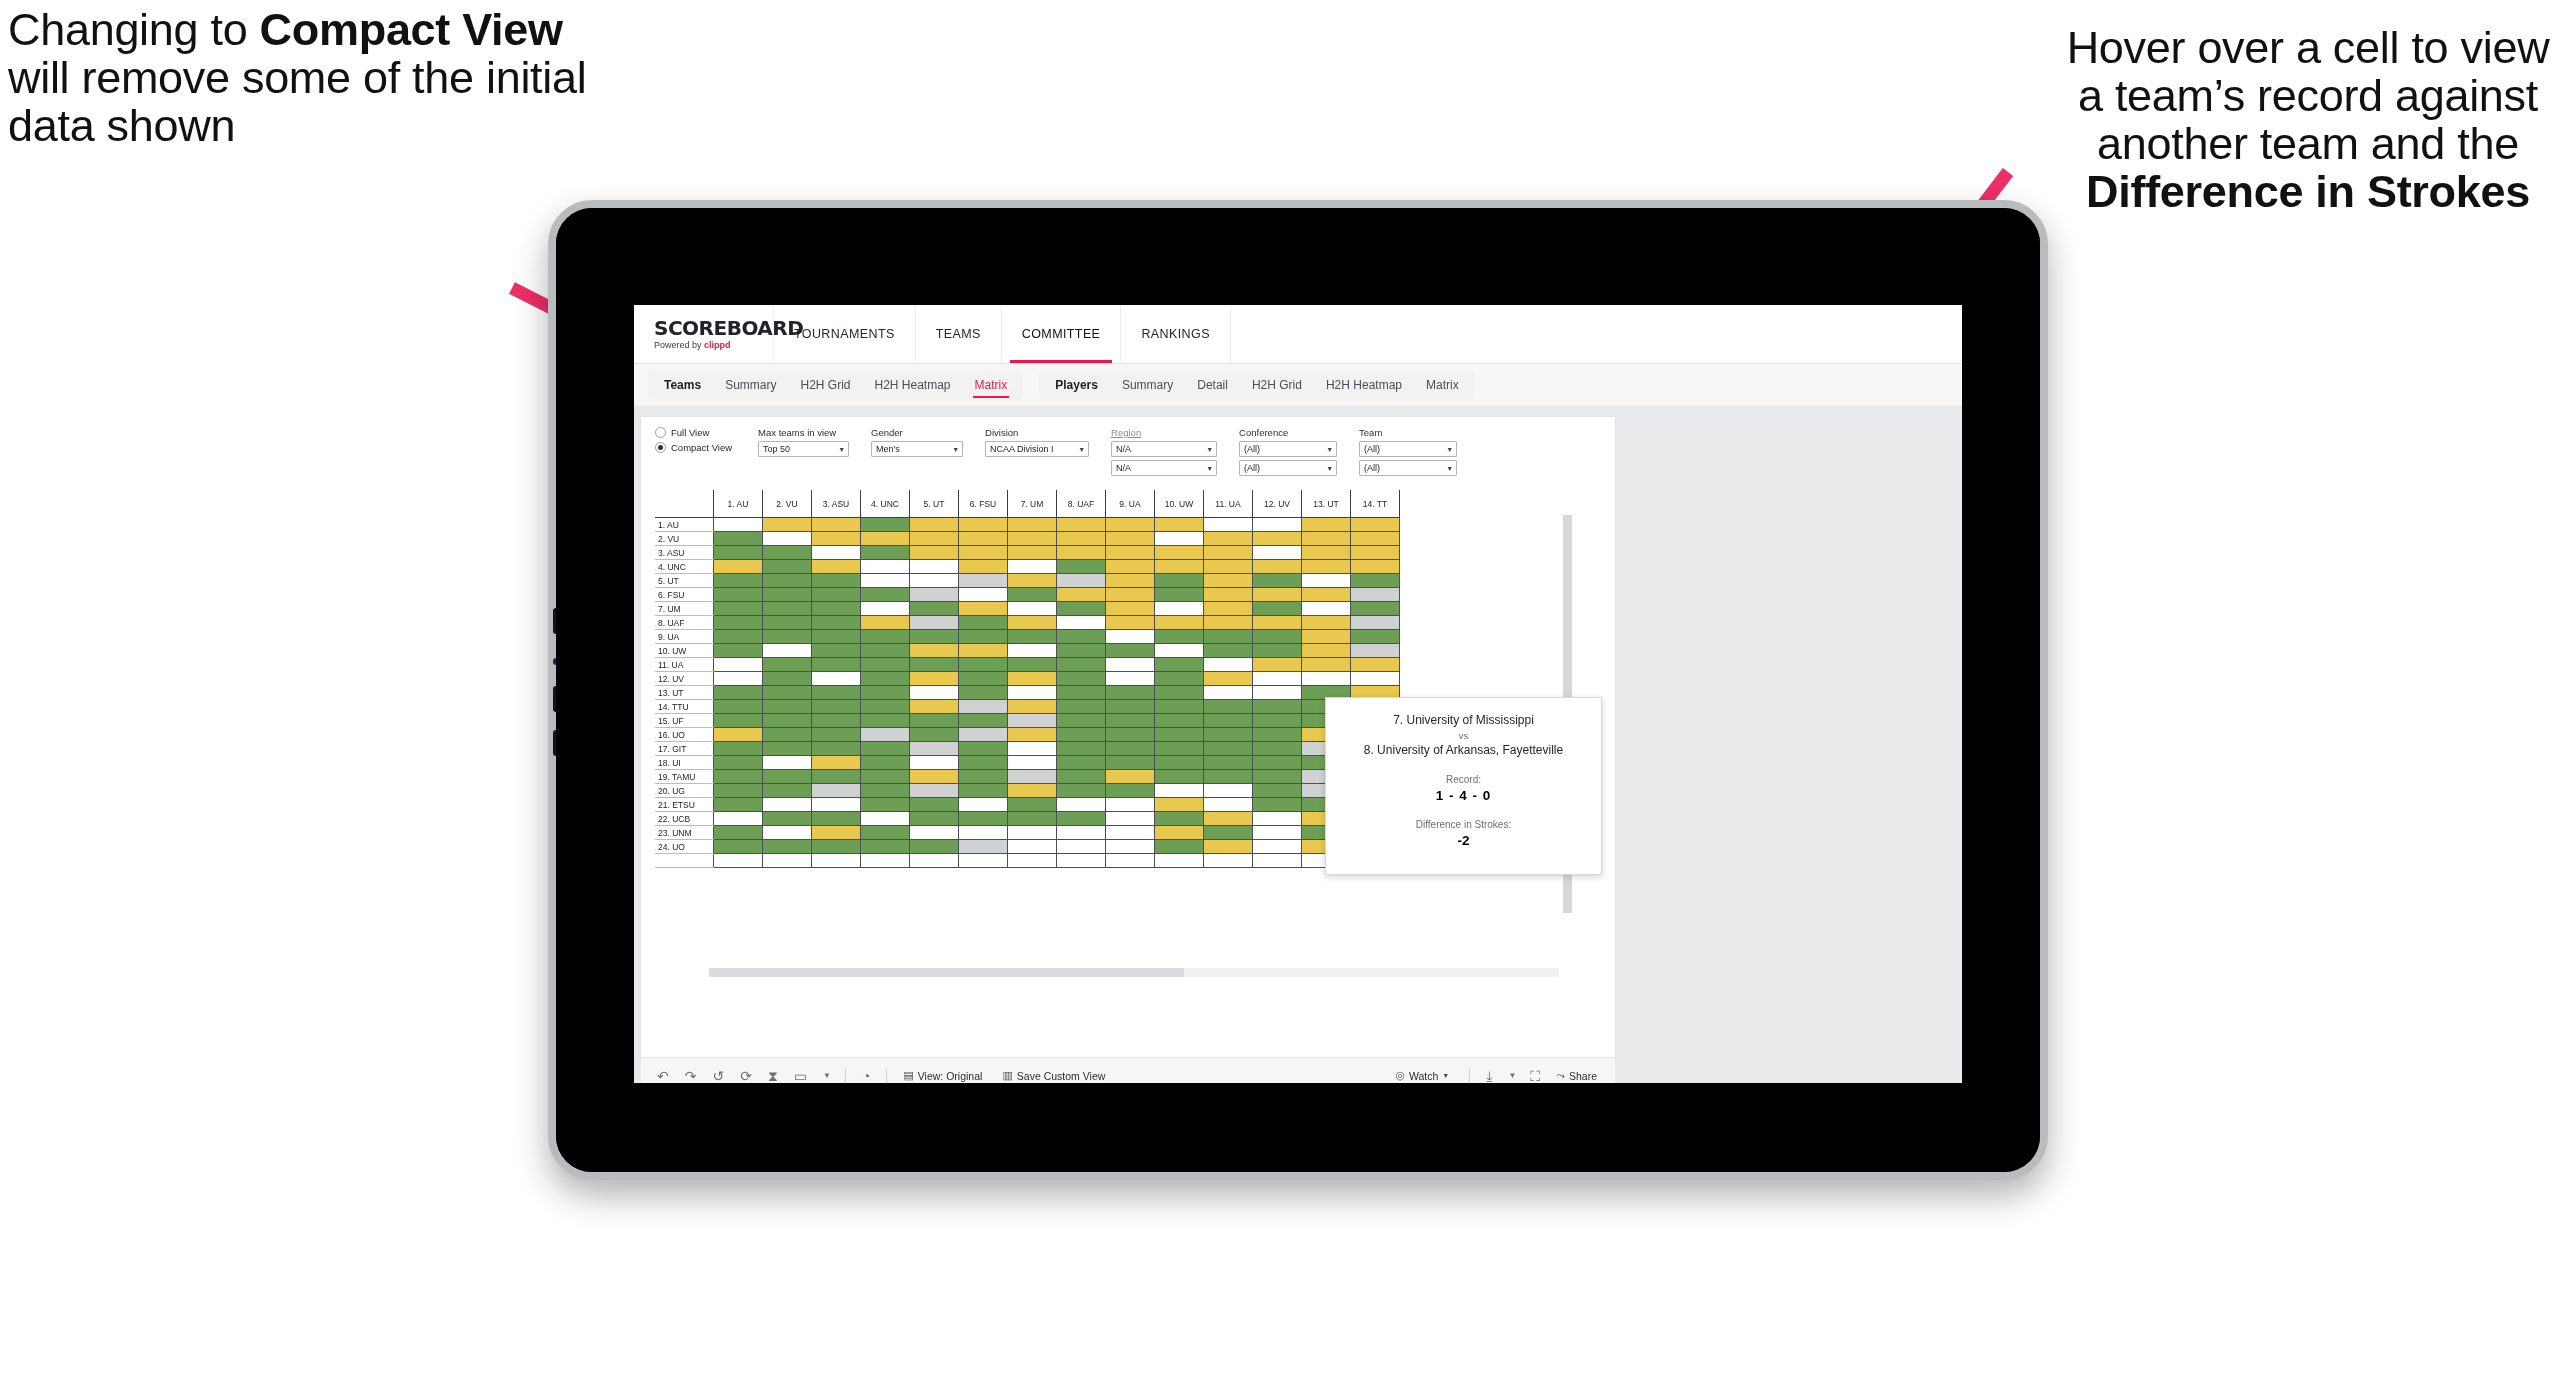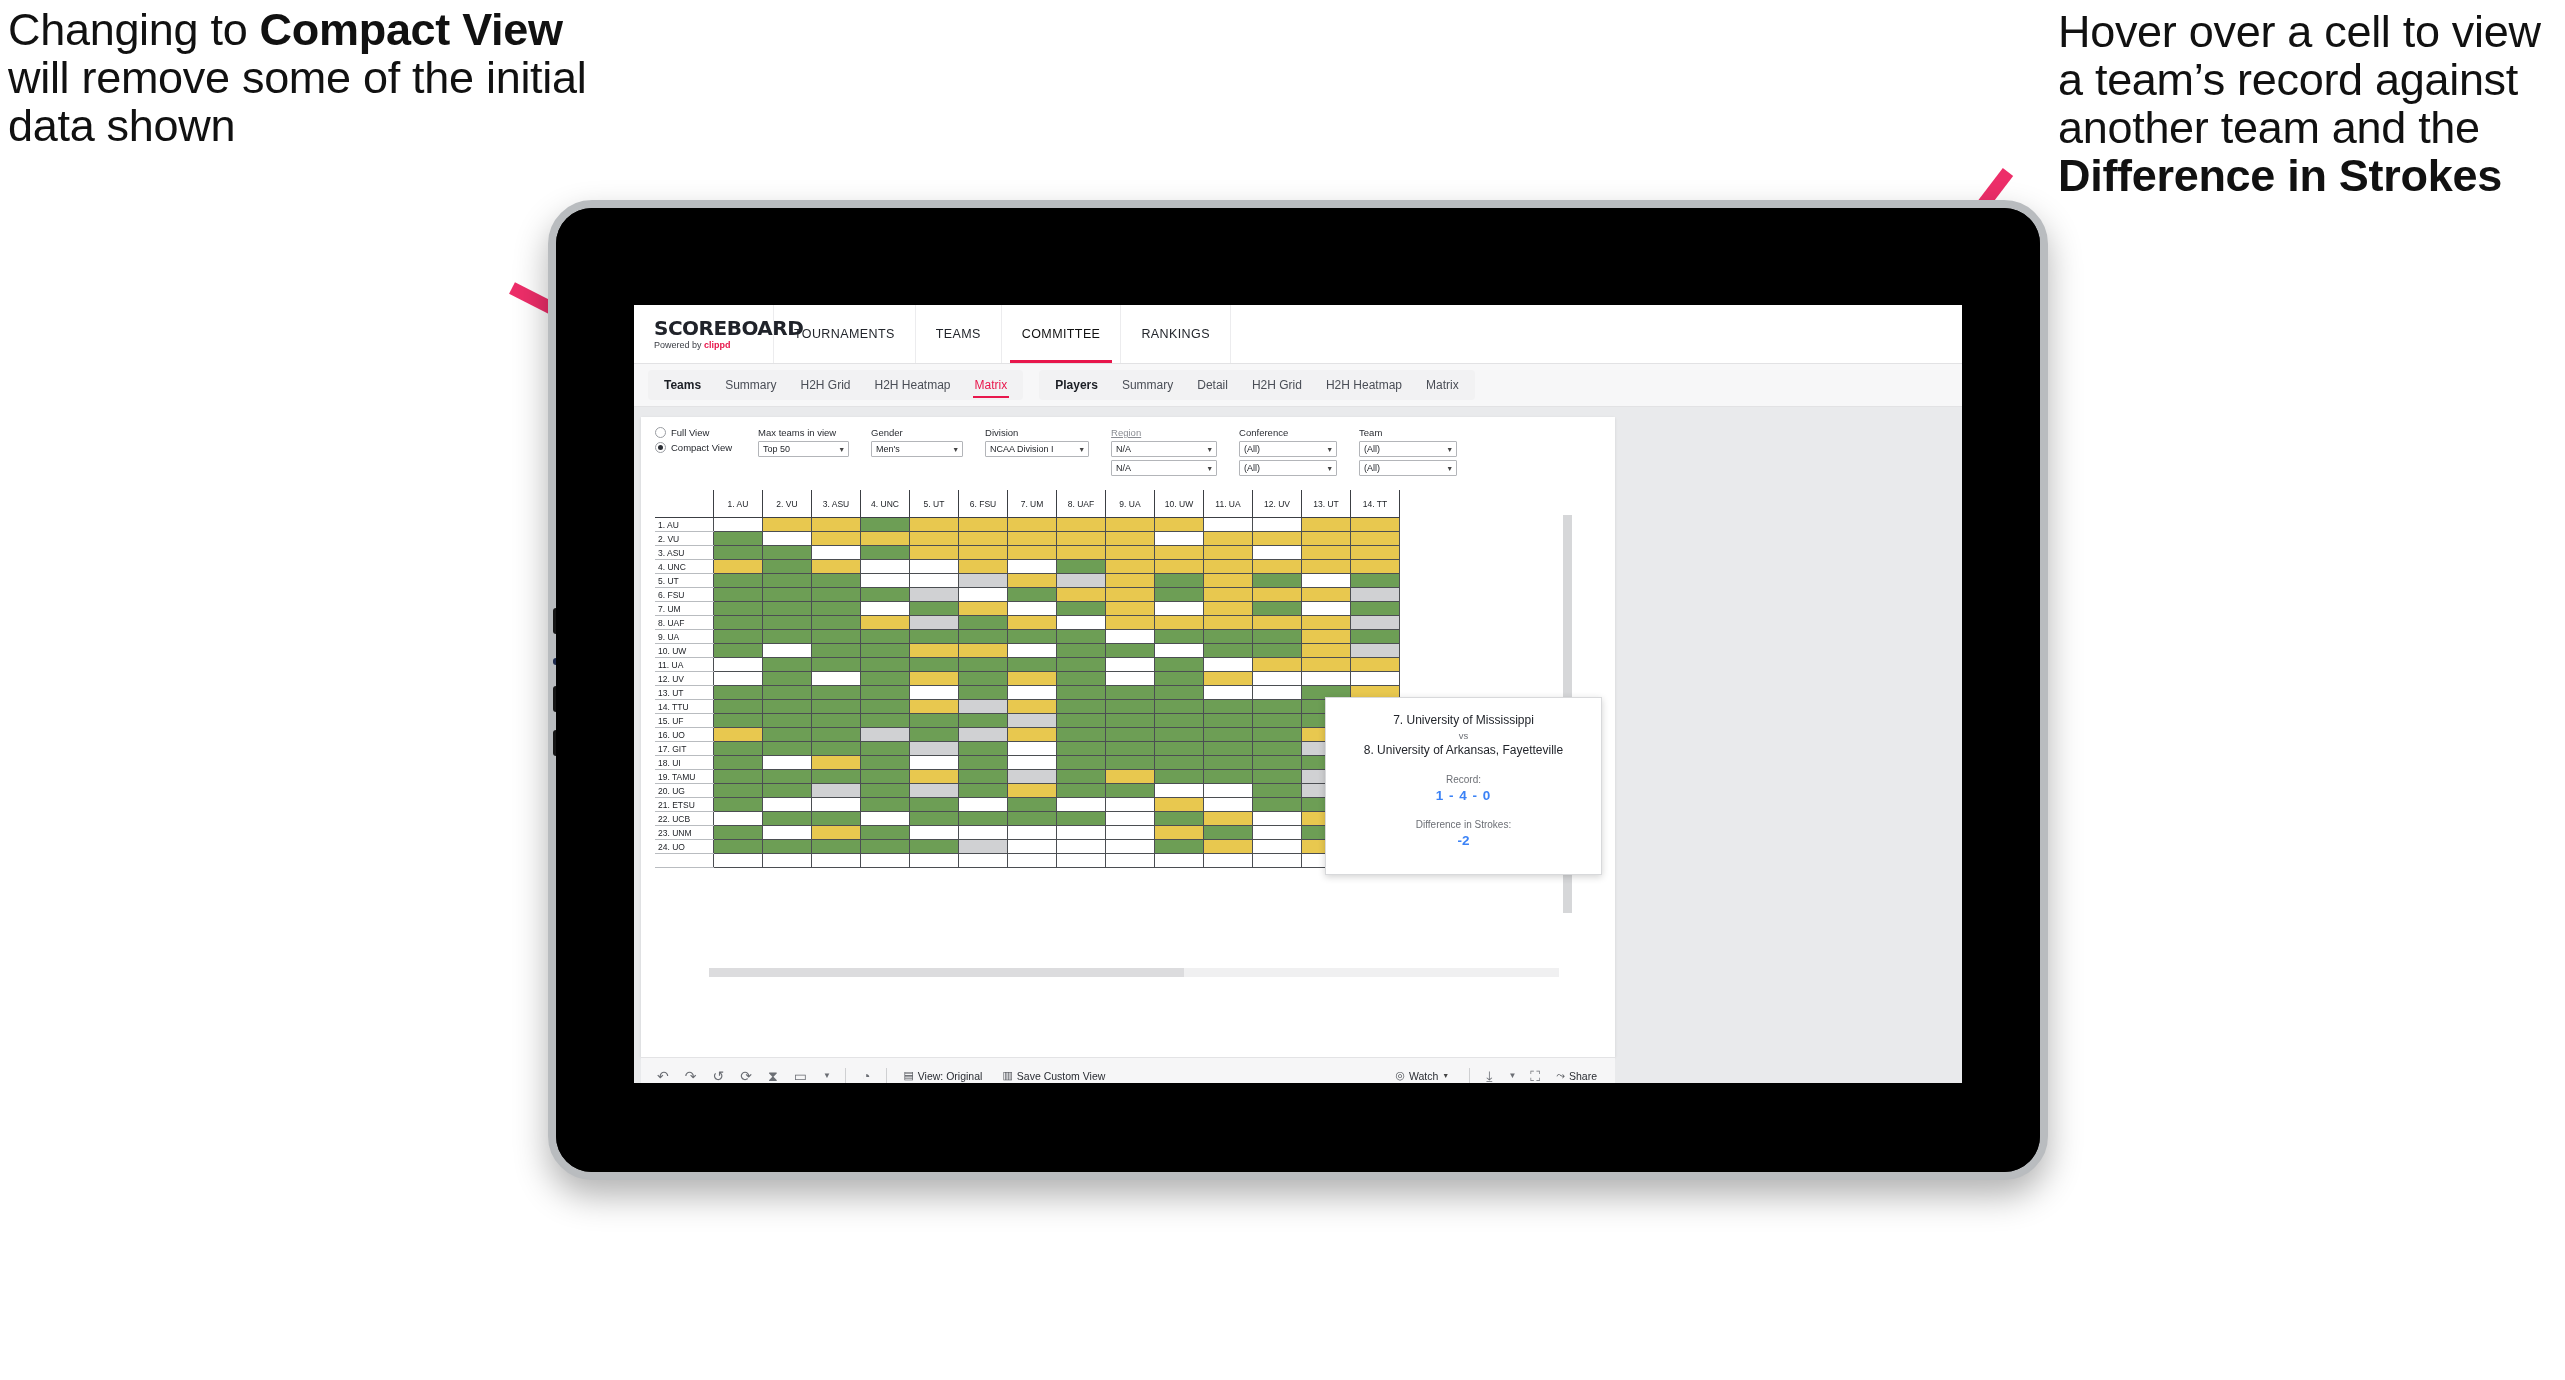--- a/index.html
+++ b/index.html
@@ -8,21 +8,21 @@
     font-family:"Liberation Sans",sans-serif;
     position:relative;overflow:hidden;
   }
   
   .annot{
     position:absolute;color:#111;font-size:45px;line-height:1.07;
     letter-spacing:-0.3px;font-weight:400;
   }
   .annot b{font-weight:700;}
   #annot-left{left:8px;top:6px;width:600px;}
-  #annot-right{left:2058px;top:8px;width:500px;}
+  #annot-right{left:2058px;top:24px;width:500px;text-align:center;}
 
   
   .arrow-svg{position:absolute;left:0;top:0;width:2565px;height:1380px;pointer-events:none;}
 
   
   #tablet{
     position:absolute;left:548px;top:200px;width:1500px;height:980px;
     background:#0a0a0a;border-radius:44px;
     border:8px solid #b9bcbf;
     box-shadow:0 16px 34px rgba(0,0,0,.30);
@@ -119,21 +119,21 @@
 
   
   #tooltip{
     position:absolute;left:1325px;top:697px;width:277px;height:178px;
     background:#fff;border:1px solid #d8d9db;box-shadow:0 2px 7px rgba(0,0,0,.18);
     text-align:center;box-sizing:border-box;padding-top:15px;z-index:30;
   }
   .tt-team{font-size:12px;color:#22252b;line-height:1.25;}
   .tt-vs{font-size:9.5px;color:#6c6f75;margin:2px 0;}
   .tt-lbl{font-size:10px;color:#6c6f75;margin-top:16px;}
-  .tt-val{font-size:13.5px;color:#3b82f6;font-weight:700;margin-top:3px;letter-spacing:1px;}
+  .tt-val{font-size:13.5px;color:#000000;font-weight:700;margin-top:3px;letter-spacing:1px;}
   .tt-val.small{letter-spacing:0;}
 
   
   #toolbar{
     position:absolute;left:7px;top:752px;width:974px;height:36px;background:#f6f6f7;
     border-top:1px solid #e3e3e5;display:flex;align-items:center;padding-left:16px;box-sizing:border-box;
   }
   .tb-ic{font-size:14px;color:#6b6e74;margin-right:16px;line-height:1;}
   .tb-sep{width:1px;height:16px;background:#cfd0d2;margin-right:16px;}
   .tb-btn{display:flex;align-items:center;font-size:10.5px;color:#2a2d33;margin-right:20px;}

